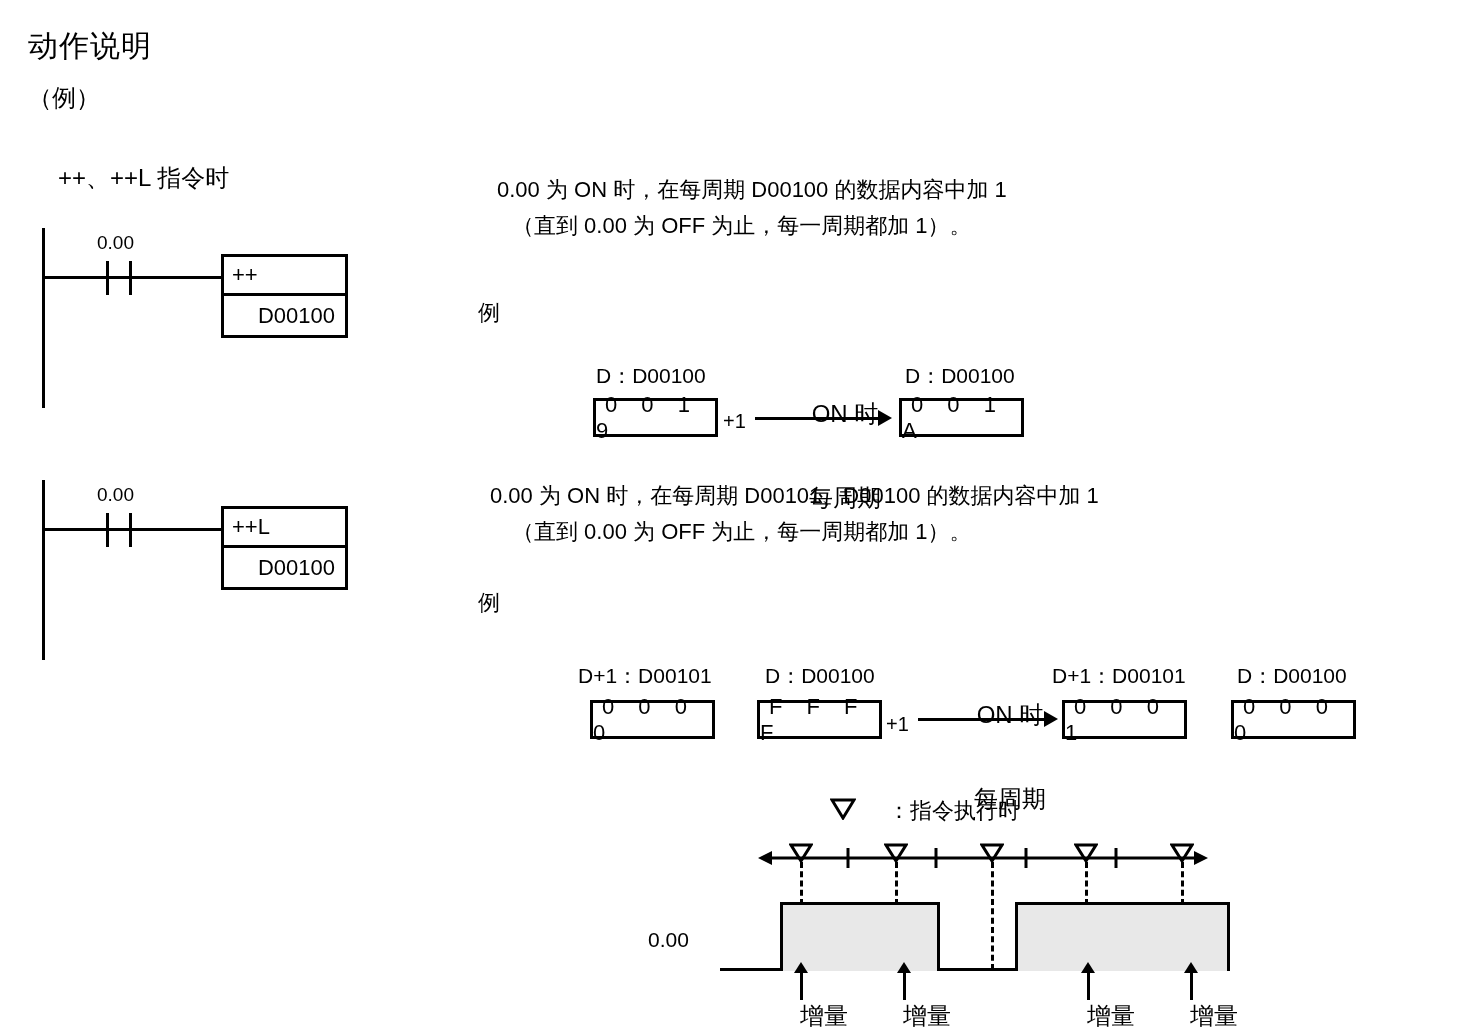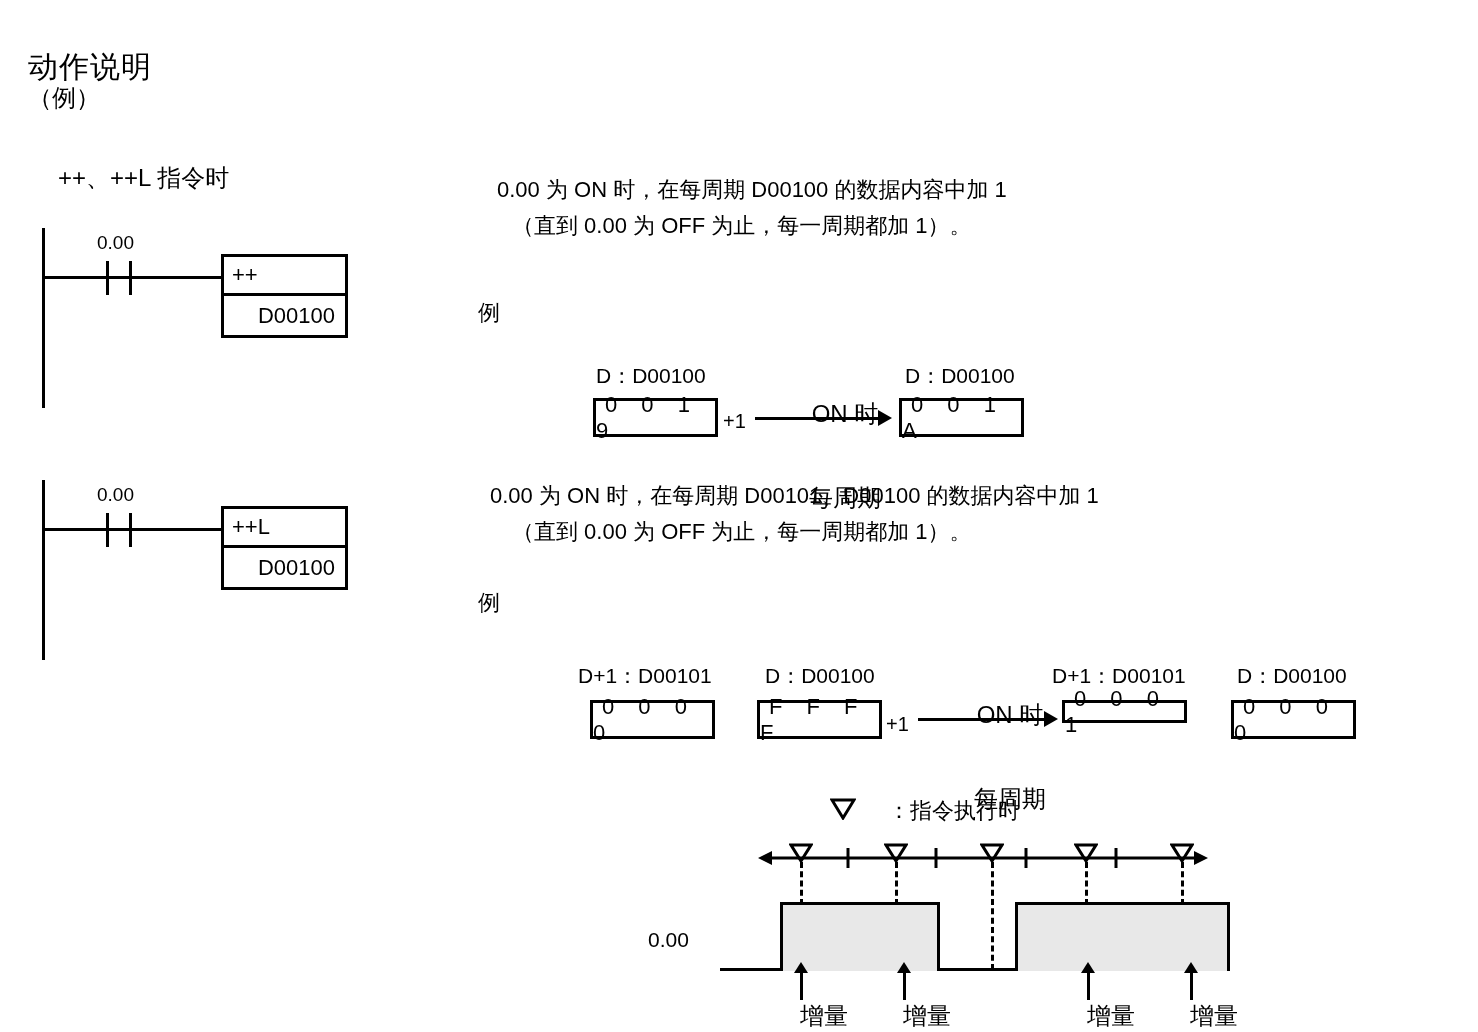--- a/index.html
+++ b/index.html
@@ -15,21 +15,20 @@
     color: #000000;
     overflow: hidden;
   }
   .abs { position: absolute; }
 
   
   #title {
     left: 28px; top: 26px;
     font-size: 30px;
     letter-spacing: 1px;
-    margin-top: 21px;
   }
   #title-sub {
     left: 28px; top: 82px;
     font-size: 24px;
   }
   #section-label-1 {
     left: 58px; top: 162px;
     font-size: 24px;
   }
 
@@ -234,21 +233,21 @@
 <div class="plus1" style="left:886px; top:713px;">+1</div>
 
 <div class="on-cycle" style="left:955px; top:645px; width:110px;">
   <div>ON 时</div>
   <div>每周期</div>
 </div>
 <div class="arrow-line" style="left:918px; top:718px; width:128px;"></div>
 <div class="arrow-head" style="left:1044px; top:711px;"></div>
 
 <div class="val-caption" style="left:1052px; top:662px;">D+1：D00101</div>
-<div class="val-box" style="left:1062px; top:700px; width:125px; height:23px;">0 0 0 1</div>
+<div class="val-box" style="left:1062px; top:700px; width:125px; height:39px;">0 0 0 1</div>
 
 <div class="val-caption" style="left:1237px; top:662px;">D：D00100</div>
 <div class="val-box" style="left:1231px; top:700px; width:125px; height:39px;">0 0 0 0</div>
 
 <svg class="abs" style="left:830px; top:798px;" width="26" height="22">
   <polygon points="2,2 24,2 13,20" fill="none" stroke="#000" stroke-width="3"></polygon>
 </svg>
 <div class="legend-text" style="left:872px; top:796px;">：指令执行时</div>
 
 <svg class="abs" style="left:758px; top:845px;" width="450" height="26">

